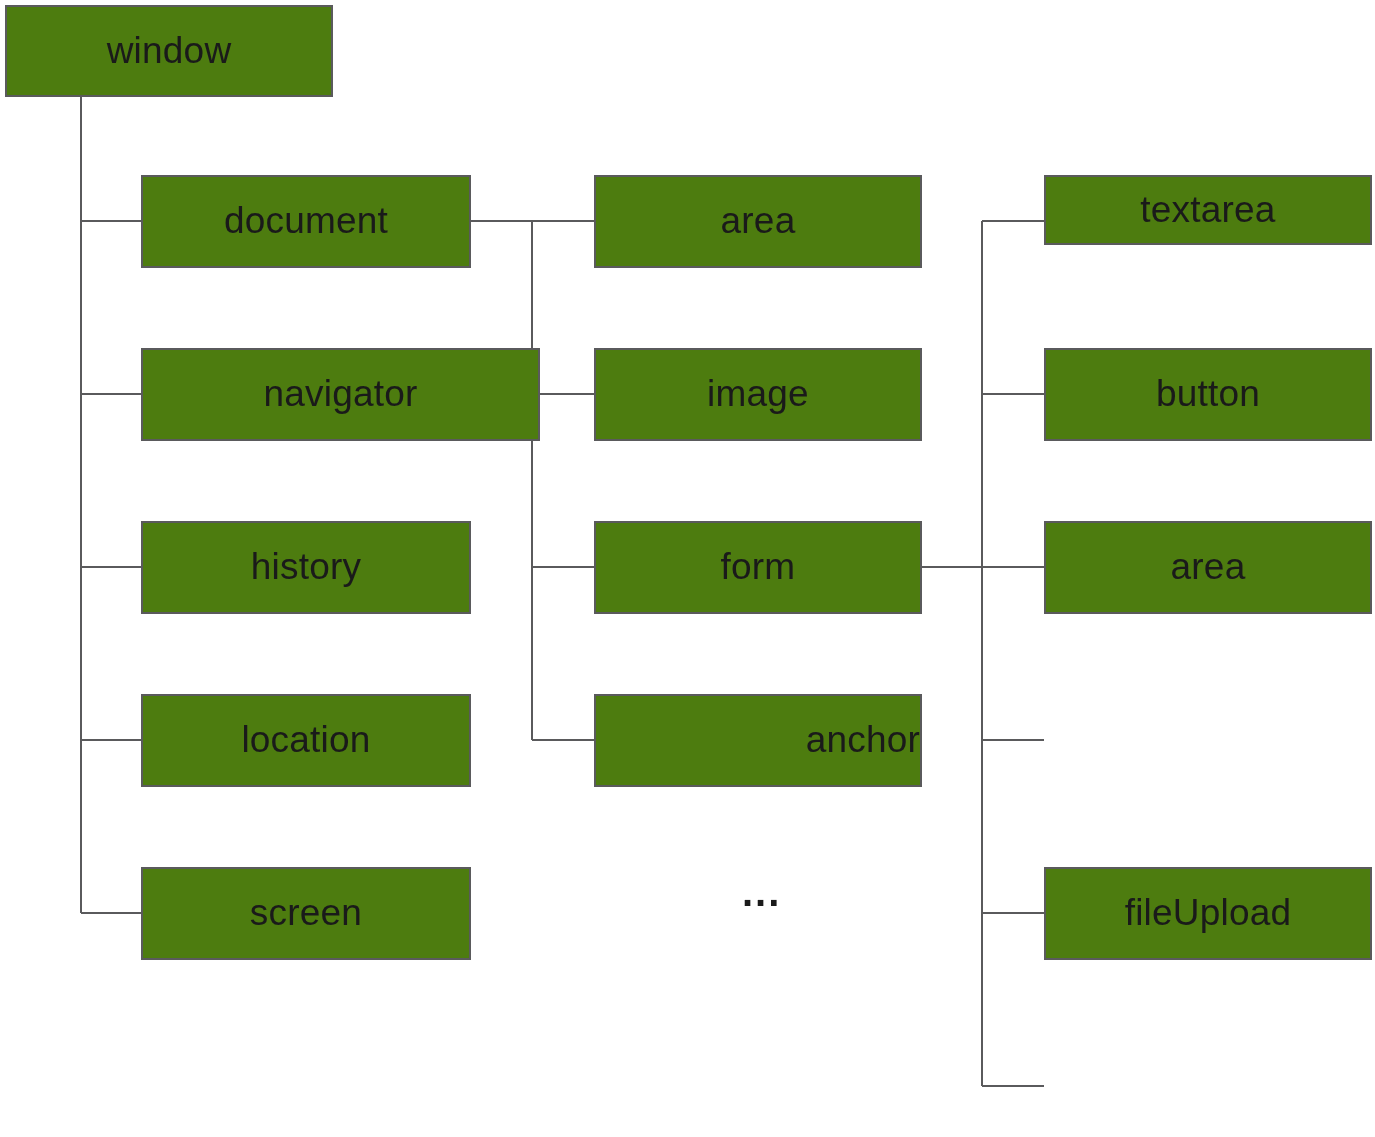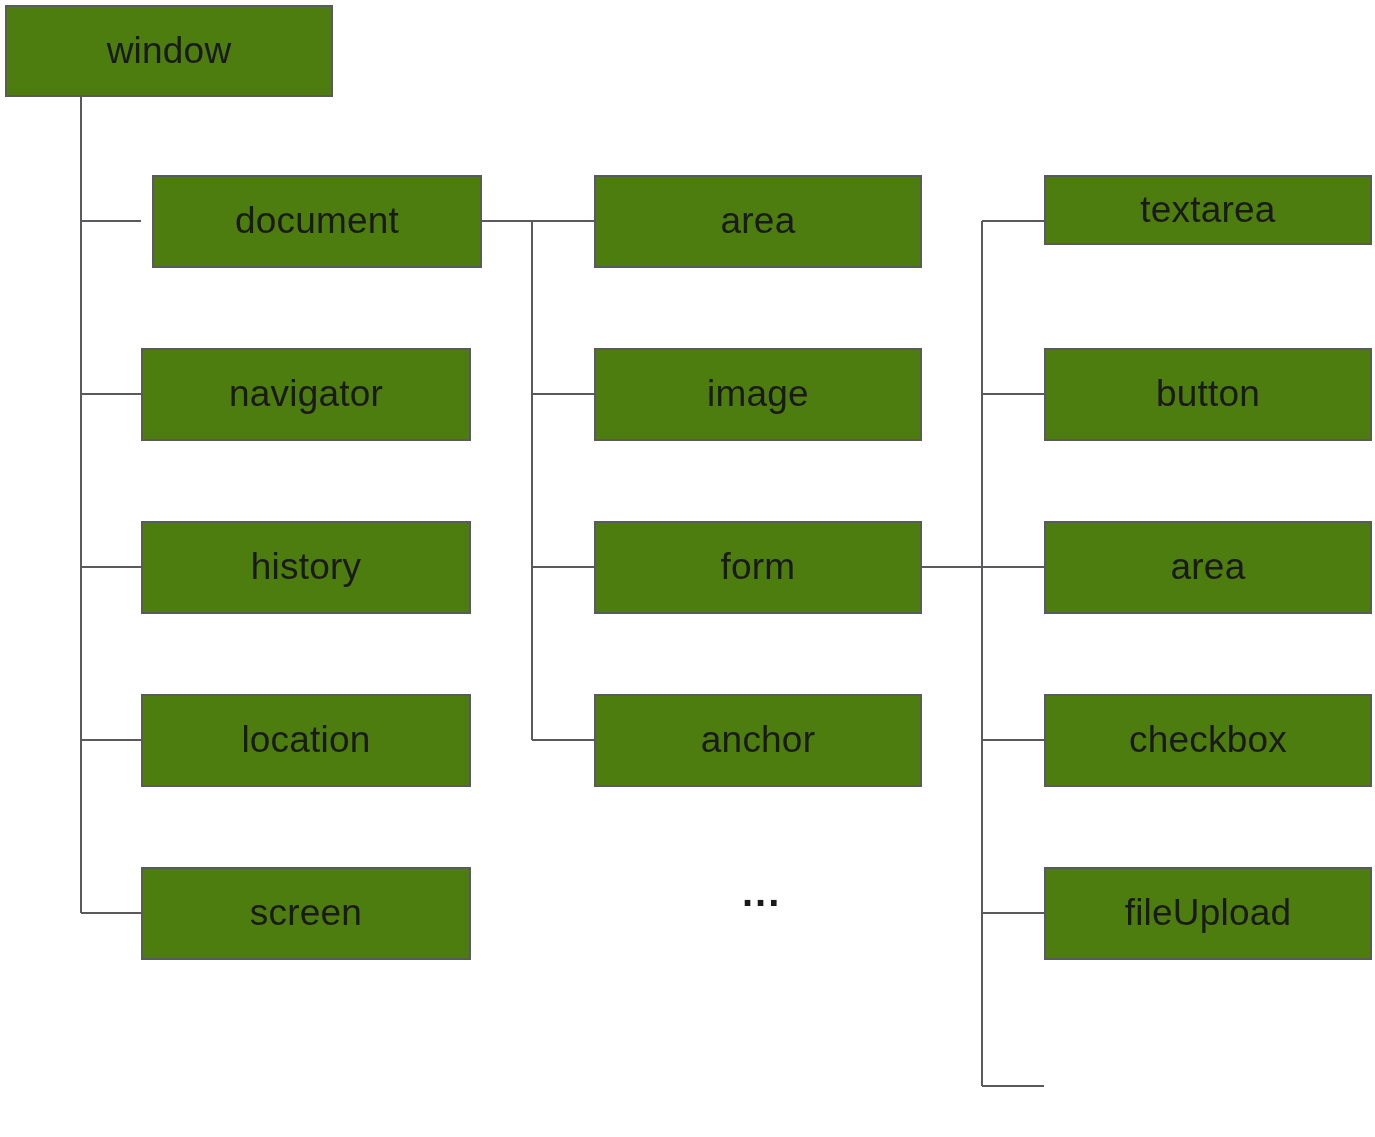--- a/index.html
+++ b/index.html
@@ -84,24 +84,24 @@
       <path d="M 982 740 L 1044 740"></path>
       <path d="M 982 913 L 1044 913"></path>
       <path d="M 982 1086 L 1044 1086"></path>
     </g>
   </svg>
 
   <div class="node" style="left:5px; top:5px; width:328px; height:92px;">
     <span class="node-label">window</span>
   </div>
 
-  <div class="node" style="left:152px; top:175px; width:330px; height:93px;">
+  <div class="node" style="left:141px; top:175px; width:330px; height:93px;">
     <span class="node-label">document</span>
   </div>
-  <div class="node" style="left:141px; top:348px; width:330px; height:93px;">
+  <div class="node" style="left:141px; top:348px; width:399px; height:93px;">
     <span class="node-label">navigator</span>
   </div>
   <div class="node" style="left:141px; top:521px; width:330px; height:93px;">
     <span class="node-label">history</span>
   </div>
   <div class="node" style="left:141px; top:694px; width:330px; height:93px;">
     <span class="node-label">location</span>
   </div>
   <div class="node" style="left:141px; top:867px; width:330px; height:93px;">
     <span class="node-label">screen</span>
@@ -109,35 +109,32 @@
 
   <div class="node" style="left:594px; top:175px; width:328px; height:93px;">
     <span class="node-label">area</span>
   </div>
   <div class="node" style="left:594px; top:348px; width:328px; height:93px;">
     <span class="node-label">image</span>
   </div>
   <div class="node" style="left:594px; top:521px; width:328px; height:93px;">
     <span class="node-label">form</span>
   </div>
-  <div class="node" style="left:594px; top:694px; width:328px; height:93px;">
+  <div class="node" style="left:594px; top:694px; width:328px; height:93px;justify-content:flex-end;">
     <span class="node-label">anchor</span>
   </div>
 
   <div class="ellipsis" style="left:742px; top:872px;">...</div>
 
   <div class="node" style="left:1044px; top:175px; width:328px; height:70px;">
     <span class="node-label">textarea</span>
   </div>
   <div class="node" style="left:1044px; top:348px; width:328px; height:93px;align-items:center;">
     <span class="node-label">button</span>
   </div>
   <div class="node" style="left:1044px; top:521px; width:328px; height:93px;">
     <span class="node-label">area</span>
   </div>
-  <div class="node" style="left:1044px; top:694px; width:328px; height:93px;">
-    <span class="node-label">checkbox</span>
-  </div>
   <div class="node" style="left:1044px; top:867px; width:328px; height:93px;">
     <span class="node-label">fileUpload</span>
   </div>
 
 </div>
 
 </body></html>

